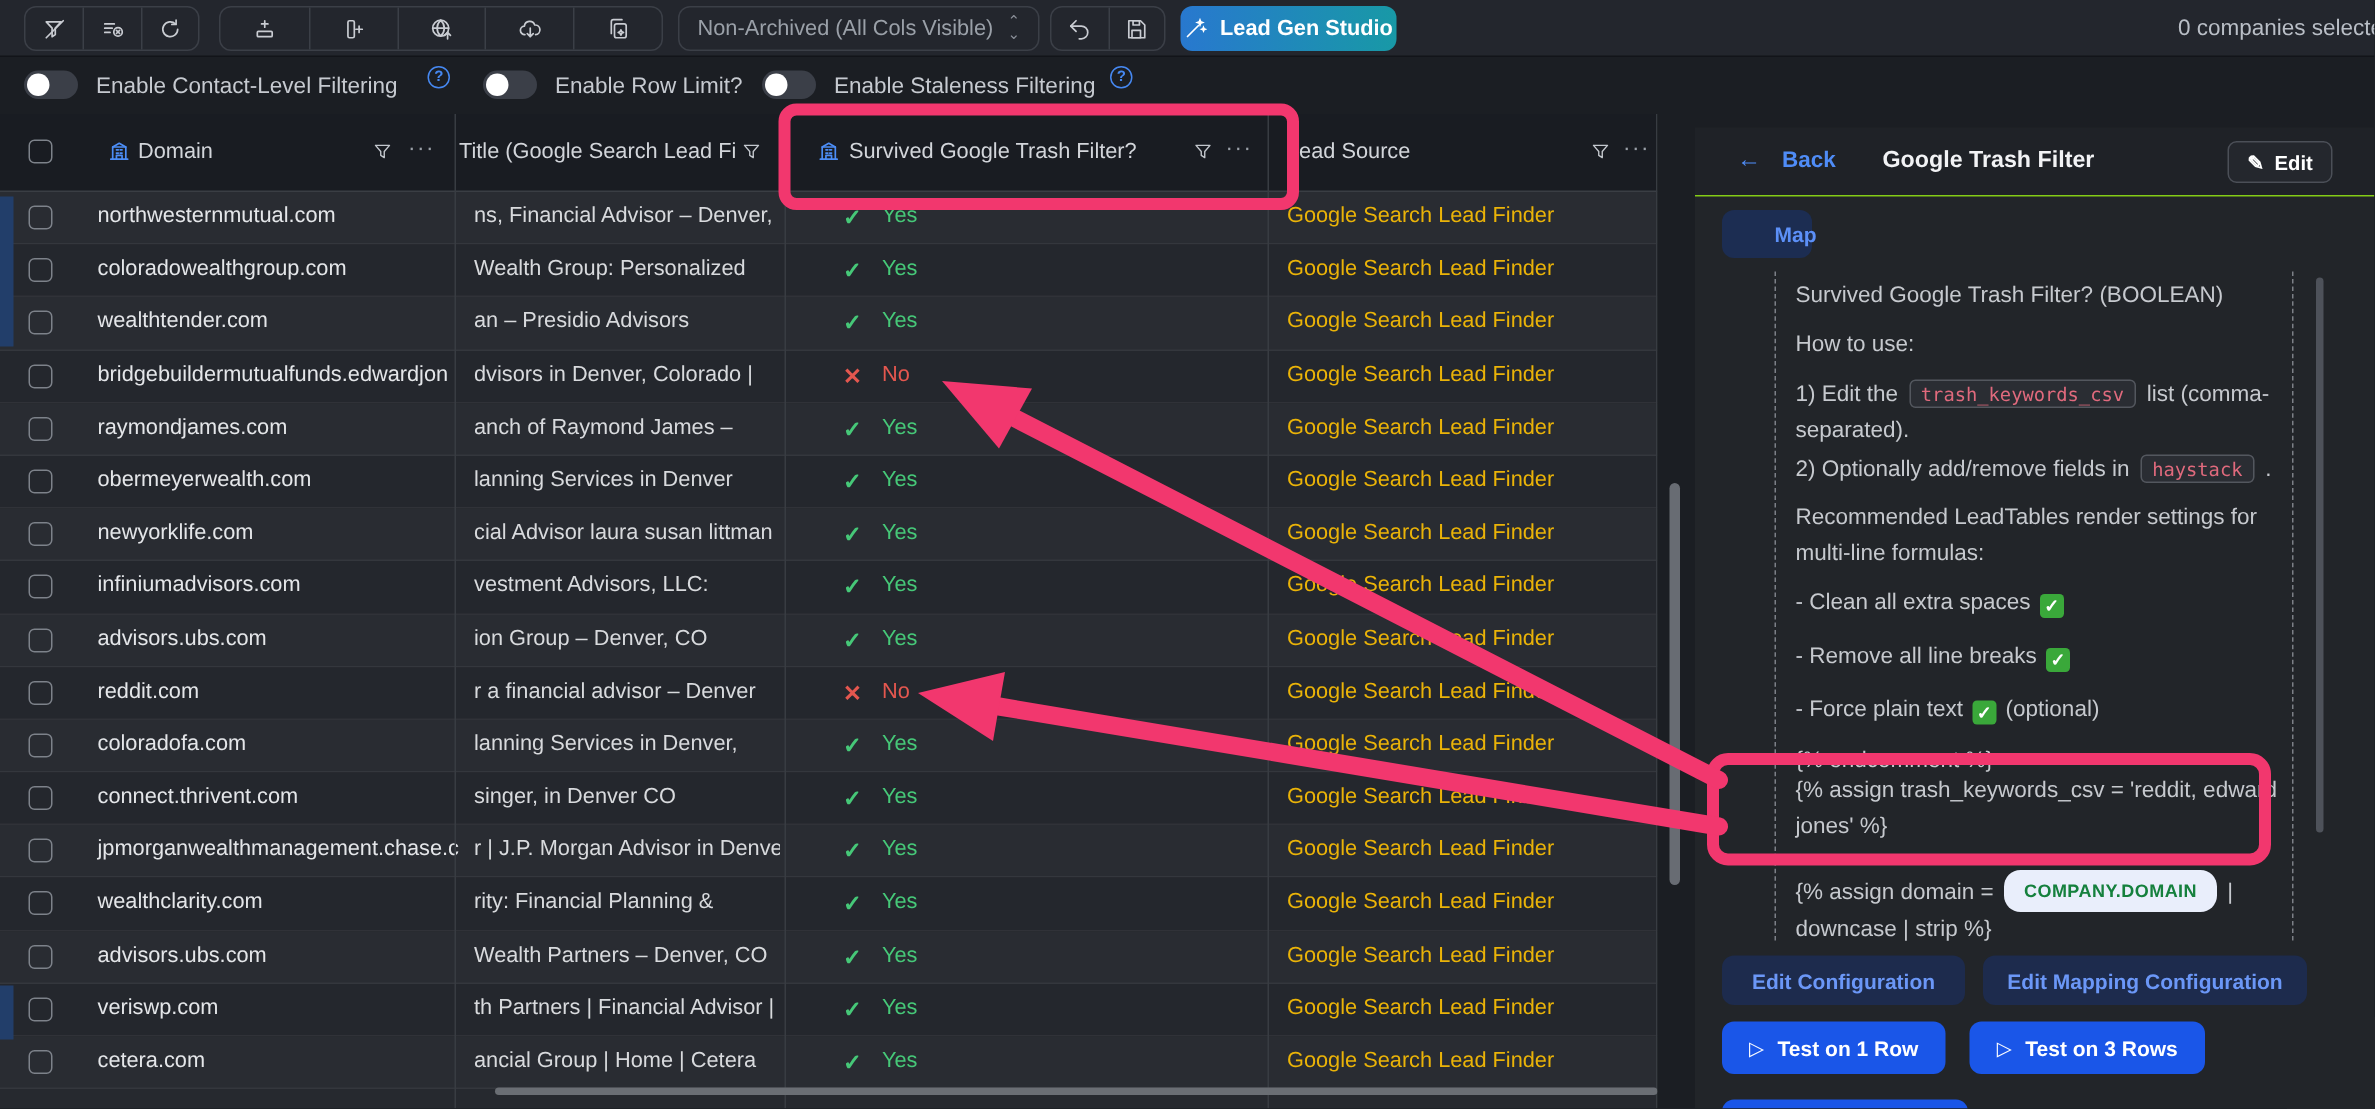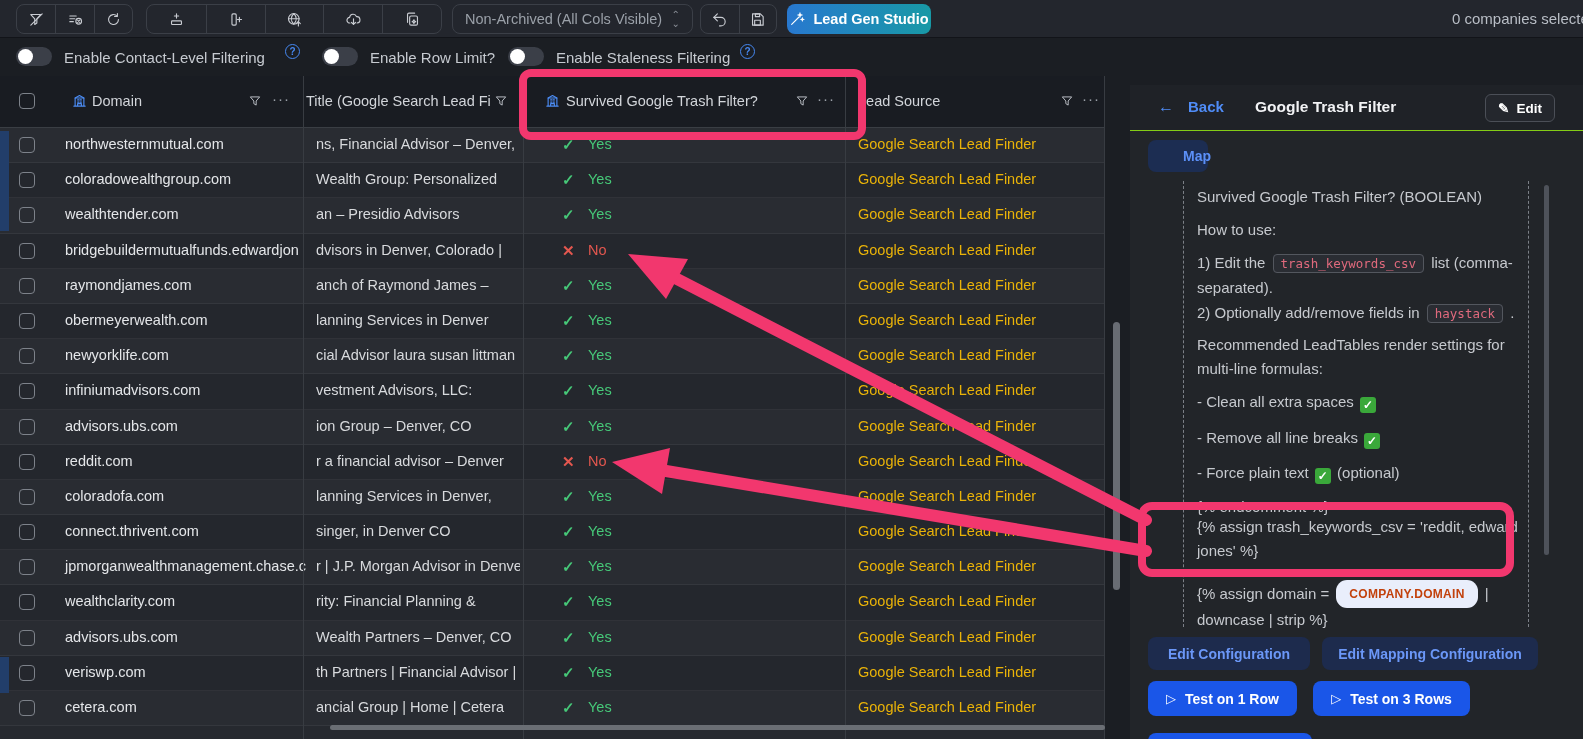--- a/index.html
+++ b/index.html
@@ -64,21 +64,21 @@
   .back { position:absolute; left:28px; top:13px; color:#4f8cf6; font-size:15px; font-weight:bold; cursor:pointer; }
   .back .arr { margin-right:14px; font-weight:normal; font-size:16px; }
   .p-title { position:absolute; left:125px; top:13px; color:#f2f3f5; font-size:15.5px; font-weight:bold; }
   .edit-btn { position:absolute; left:355px; top:9px; width:70px; height:28px; border:1px solid #4b4f57; border-radius:6px; background:#24272d; color:#ffffff; font-size:13.5px; font-weight:bold; display:flex; align-items:center; justify-content:center; gap:7px; cursor:pointer; }
   .map-btn { position:absolute; left:18px; top:55px; width:60px; height:32px; background:#1c2d52; border-radius:8px; color:#5c90f8; font-size:14px; font-weight:bold; display:flex; align-items:center; justify-content:center; gap:6px; cursor:pointer;padding-left:32px; }
   .map-btn svg { width:14px; height:14px; stroke:#5c90f8; fill:none; stroke-width:1.7; stroke-linejoin:round; }
   .doc { position:absolute; left:53px; top:96px; width:346px; height:446px; border-left:1px dashed #7c8087; border-right:1px dashed #7c8087; }
   .doc p { position:absolute; left:13px; width:322px; color:#c6c9ce; font-size:15px; line-height:24px; }
   .doc code { font-family:"DejaVu Sans Mono", monospace; font-size:12.5px; color:#e06a7d; background:#2a2d33; border:1px solid #53575e; border-radius:4px; padding:1px 7px; margin:0 3px; }
   .gcheck { display:inline-block; width:16px; height:16px; background:#3aa83a; border-radius:3px; color:#fff; font-size:12px; font-weight:bold; text-align:center; line-height:16px; vertical-align:-2px; margin:0 2px; }
-  .pill { display:inline-block; background:#e9eefb; color:#c2410c; font-weight:bold; font-size:12px; border-radius:11px; padding:2px 13px; letter-spacing:.3px; margin:0 3px; vertical-align:1px; }
+  .pill { display:inline-block; background:#e9eefb; color:#15803d; font-weight:bold; font-size:12px; border-radius:11px; padding:2px 13px; letter-spacing:.3px; margin:0 3px; vertical-align:1px; }
   .p-scroll { position:absolute; left:414px; top:100px; width:5px; height:370px; border-radius:3px; background:#4e525a; }
   .cfg-btn { position:absolute; top:552px; height:33px; background:#1d2b4d; border-radius:8px; color:#6b97f7; font-size:14px; font-weight:bold; display:flex; align-items:center; justify-content:center; cursor:pointer; }
   .test-btn { position:absolute; top:596px; height:35px; background:#1a56e8; border-radius:8px; color:#ffffff; font-size:14px; font-weight:bold; display:flex; align-items:center; justify-content:center; gap:9px; cursor:pointer; }
   .test-btn .play { font-size:13px; font-weight:normal; }
   .partial-btn { position:absolute; left:18px; top:648px; width:164px; height:14px; border-radius:8px 8px 0 0; background:#1a56e8; }
 
   
   .annot { position:absolute; left:0; top:0; width:1583px; height:739px; pointer-events:none; z-index:50; }
 </style>
 </head>

